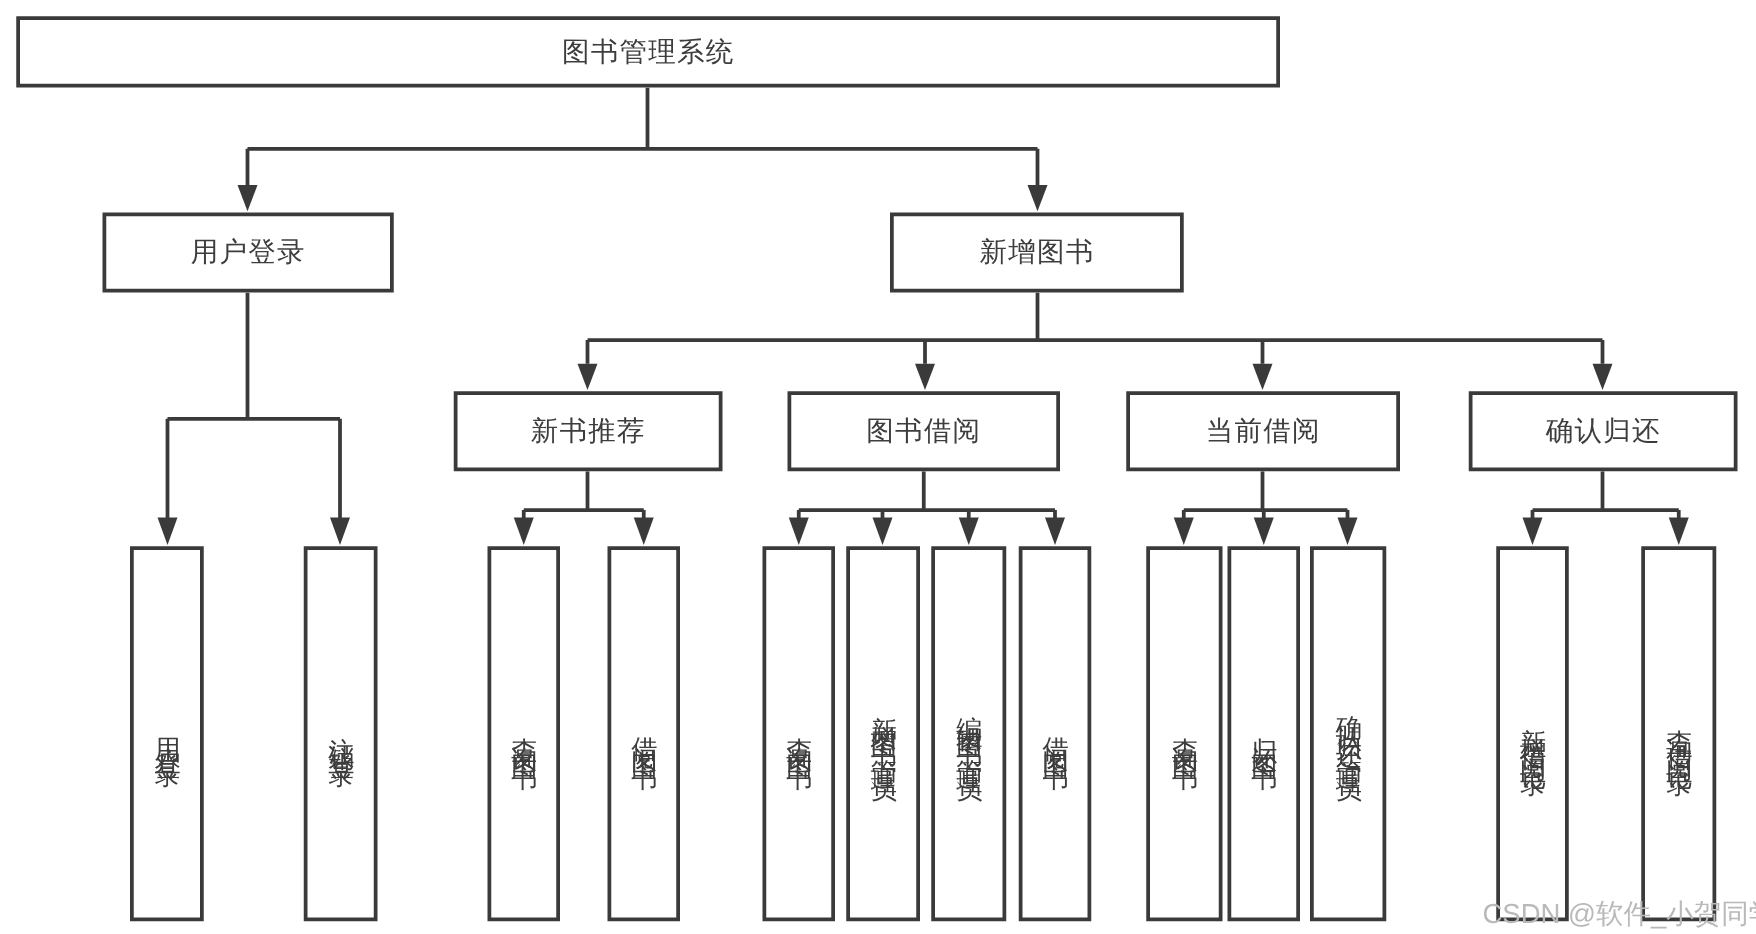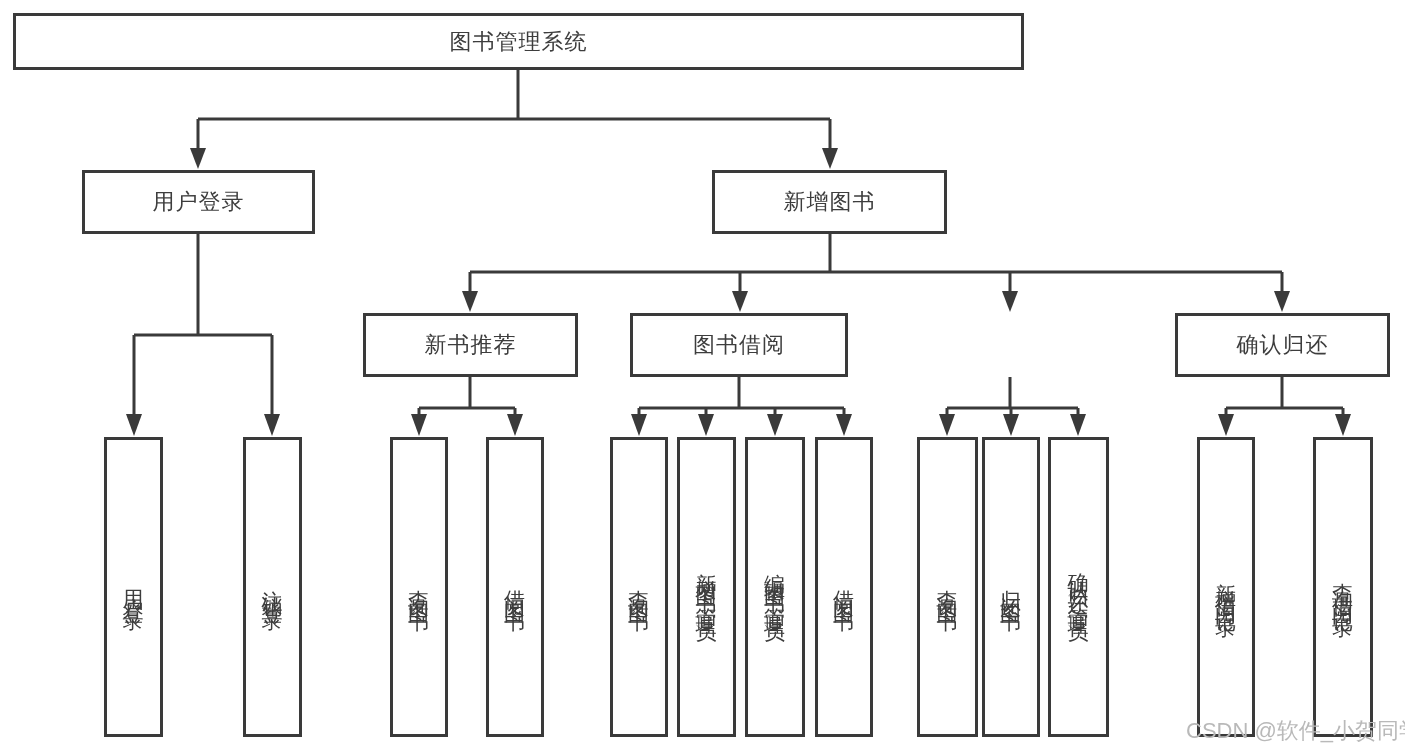--- a/index.html
+++ b/index.html
@@ -78,20 +78,23 @@
   <div class="node" style="left:712px;top:170px;width:235px;height:64px">
     <span>新增图书</span>
   </div>
 
   <div class="node" style="left:363px;top:313px;width:215px;height:64px">
     <span>新书推荐</span>
   </div>
   <div class="node" style="left:630px;top:313px;width:218px;height:64px">
     <span>图书借阅</span>
   </div>
+  <div class="node" style="left:901px;top:313px;width:219px;height:64px">
+    <span>当前借阅</span>
+  </div>
   <div class="node" style="left:1175px;top:313px;width:215px;height:64px">
     <span>确认归还</span>
   </div>
 
   <div class="node v" style="left:104px;top:437px;width:59px;height:300px">
     <span>用户登录</span>
   </div>
   <div class="node v" style="left:243px;top:437px;width:59px;height:300px">
     <span>注销登录</span>
   </div>

